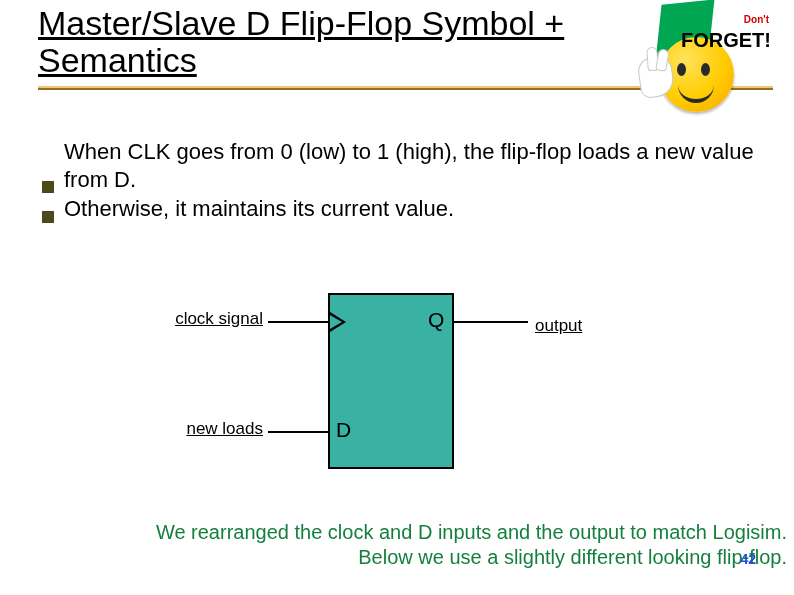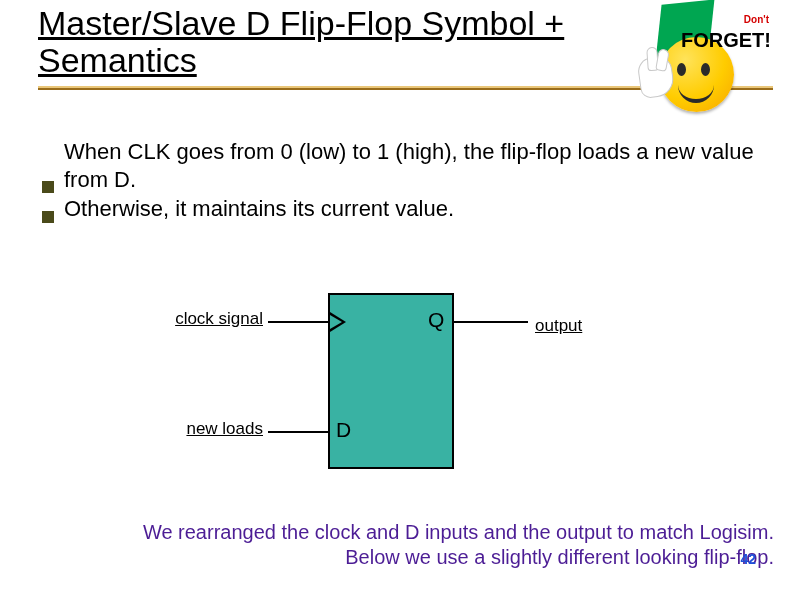--- a/index.html
+++ b/index.html
@@ -209,24 +209,24 @@
     position: absolute;
     font-size: 21px;
     color: #000;
   }
   .pin-q { left: 308px; top: 33px; }
   .pin-d { left: 216px; top: 143px; }
   
   .note {
     position: absolute;
     left: 60px;
-    right: 20px;
+    right: 7px;
     bottom: 25px;
     font-size: 20px;
-    color: #4c1d95;
+    color: #15803d;
     text-align: right;
     line-height: 1.25;
   }
   .page-num {
     position: absolute;
     right: 38px;
     bottom: 28px;
     font-size: 14px;
     color: #1d4ed8;
     font-weight: bold;

